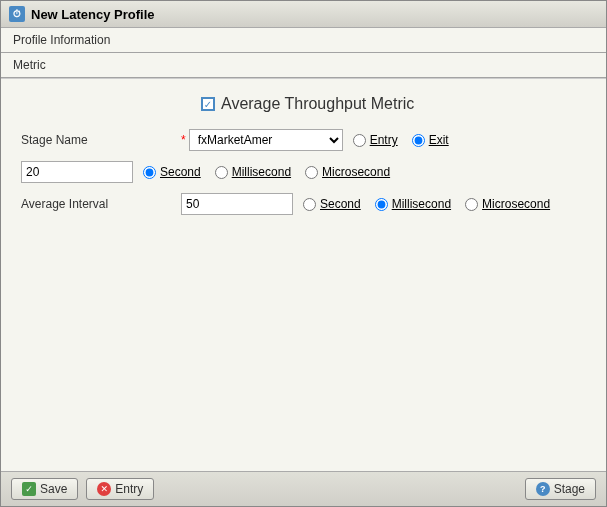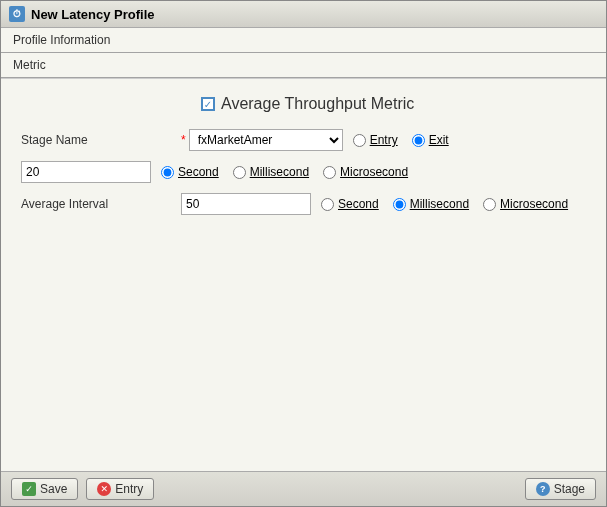--- a/index.html
+++ b/index.html
@@ -92,21 +92,21 @@
     }
     .select-wrapper {
       display: flex;
       align-items: center;
     }
     select.form-control {
       width: 154px;
       cursor: pointer;
     }
     input.form-control {
-      width: 130px;
+      width: 112px;
     }
     .radio-group {
       display: flex;
       align-items: center;
       gap: 14px;
       margin-left: 10px;
     }
     .radio-option {
       display: flex;
       align-items: center;

